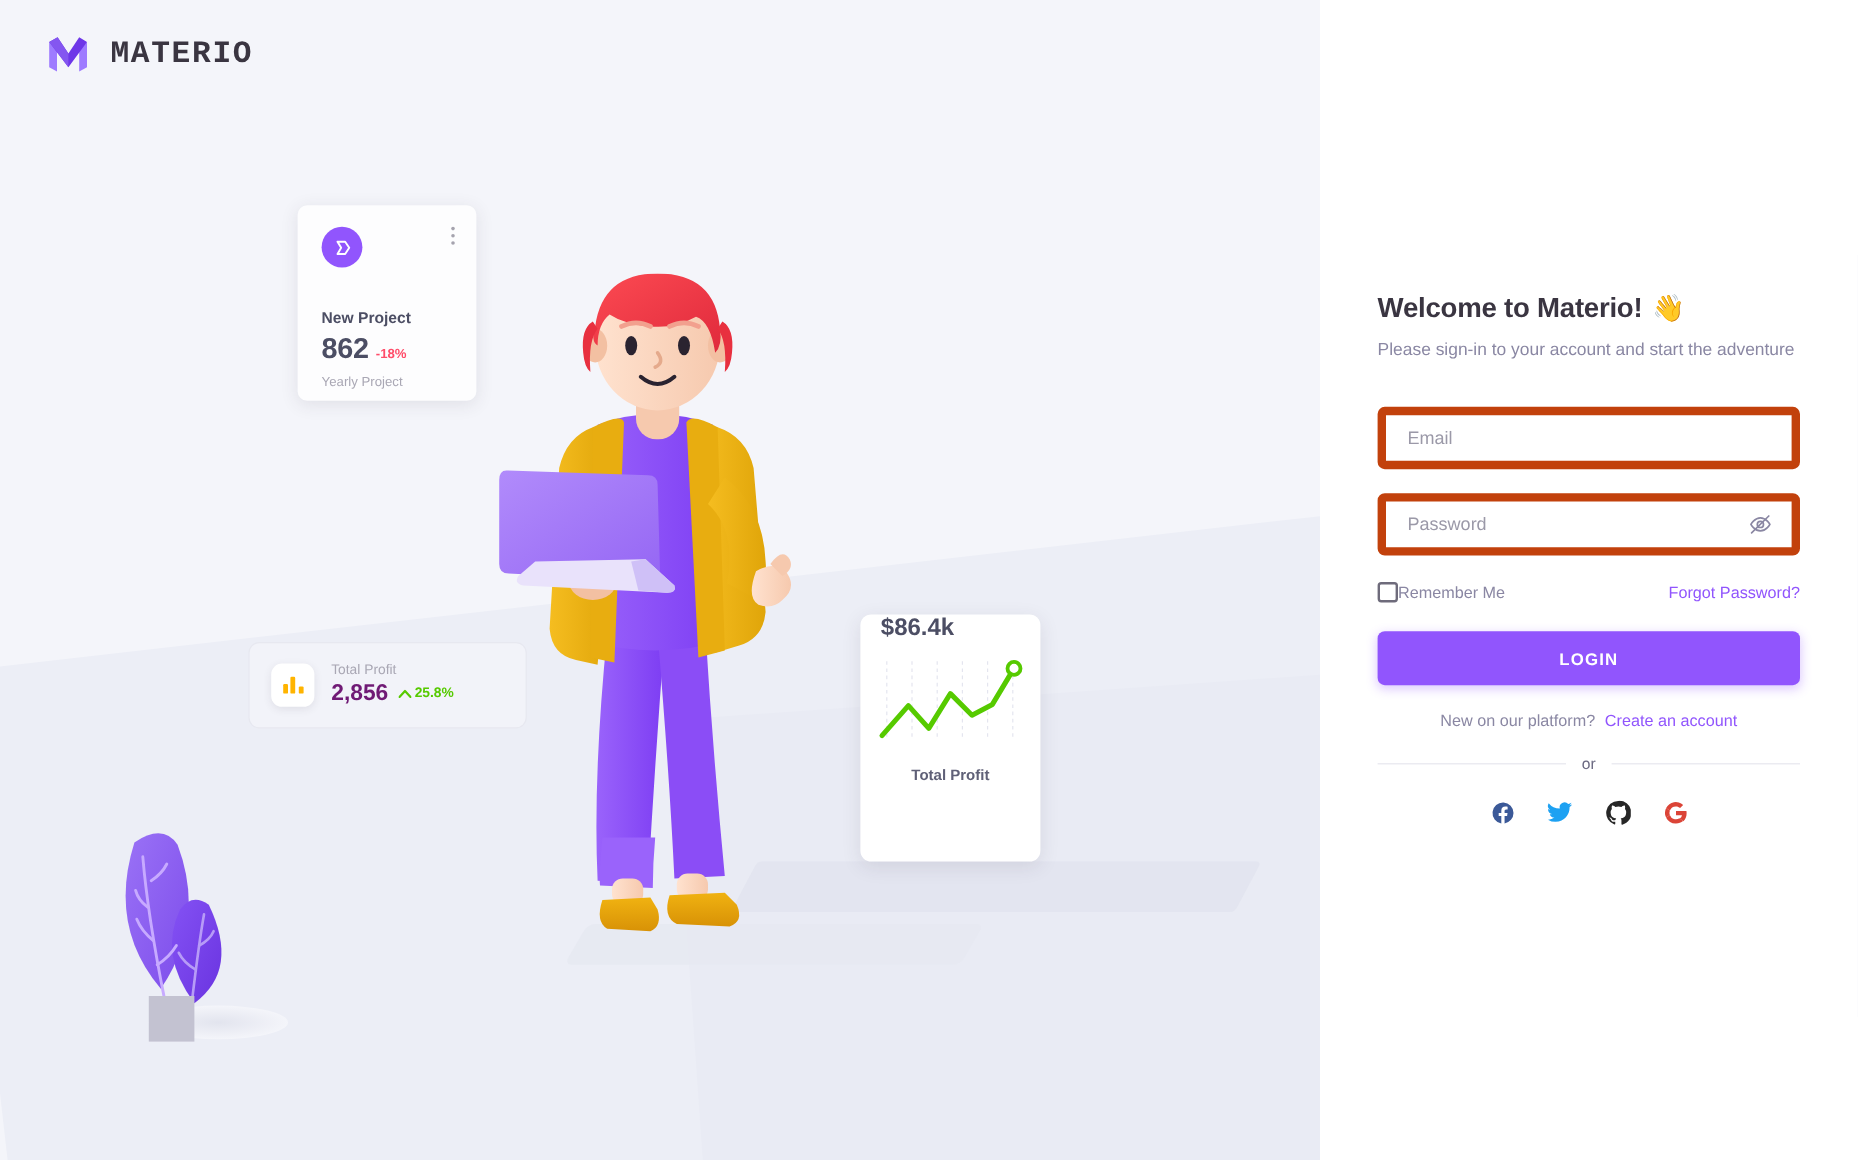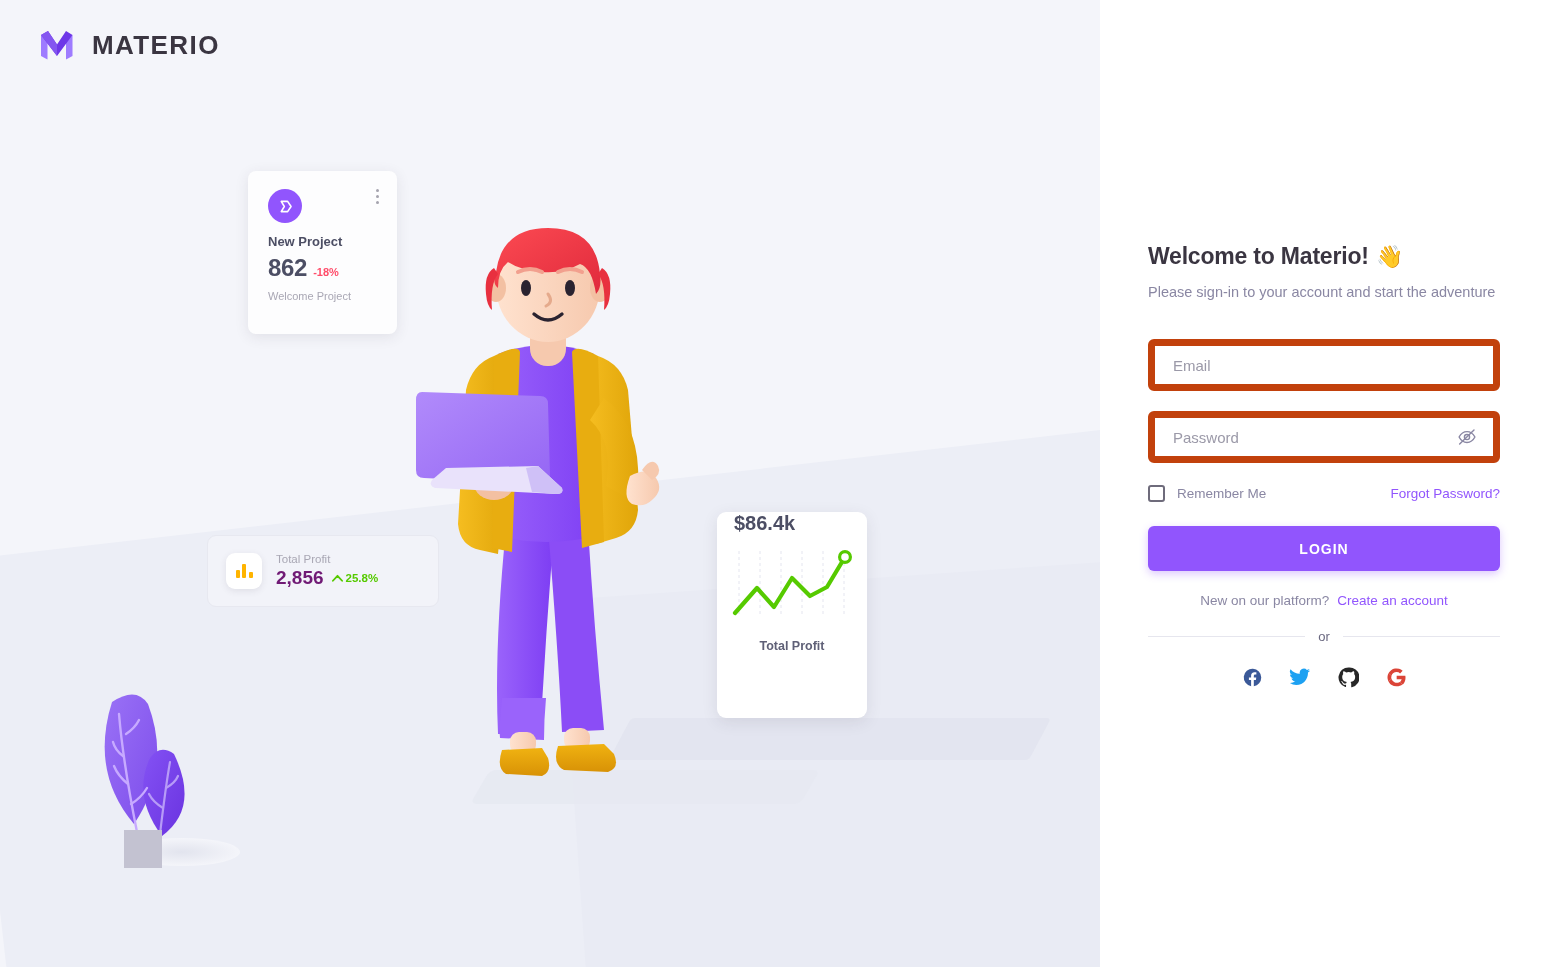--- a/index.html
+++ b/index.html
@@ -55,20 +55,21 @@
     border-radius:6px;
     opacity:.8;
   }
 
   
   .brand {
     position:absolute;
     left:38px; top:26px;
     display:flex; align-items:center; gap:16px;
     z-index:40;
+    font-family:Liberation Mono, monospace;
   }
   .brand-mark { width:38px; height:38px; display:block; }
   .brand-text {
     font-size:26px; font-weight:700; letter-spacing:1.4px;
     color:#3a3541;
   }
 
   
   .np-card {
     position:absolute;
@@ -83,21 +84,21 @@
   .np-badge {
     width:34px; height:34px; border-radius:50%;
     background:#9155fd;
     display:flex; align-items:center; justify-content:center;
   }
   .np-dots {
     position:absolute; right:18px; top:18px;
     display:flex; flex-direction:column; gap:3px; align-items:center;
   }
   .np-dots i { width:3px; height:3px; border-radius:50%; background:#a5a3ae; display:block; }
-  .np-title { margin-top:11px; font-size:13px; font-weight:700; color:#4c4e64; }
+  .np-title { margin-top:34px; font-size:13px; font-weight:700; color:#4c4e64; }
   .np-row { margin-top:5px; display:flex; align-items:baseline; gap:6px; }
   .np-value { font-size:24px; font-weight:700; color:#4c4e64; letter-spacing:-.3px; }
   .np-delta { font-size:11px; font-weight:700; color:#ff4d6a; }
   .np-sub { margin-top:8px; font-size:11px; color:#a9a7b4; }
 
   
   .tp-card {
     position:absolute;
     left:207px; top:535px;
     width:232px; height:72px;
@@ -188,21 +189,21 @@
     position:absolute; right:14px; top:50%; transform:translateY(-50%);
     width:24px; height:24px;
     background:transparent; border:0; cursor:pointer;
     display:flex; align-items:center; justify-content:center;
   }
 
   .row-remember {
     margin-top:22px;
     display:flex; align-items:center; justify-content:space-between;
   }
-  .remember-left { display:flex; align-items:center; gap:12px; cursor:pointer; }
+  .remember-left { display:flex; align-items:center; cursor:pointer; }
   .cbox {
     width:17px; height:17px;
     border:2px solid #6e6b7b;
     border-radius:3px;
     background:#fff;
   }
   .remember-label { font-size:13.5px; color:#8a87a3; }
   .forgot { font-size:13.5px; color:#9155fd; text-decoration:none; cursor:pointer; }
 
   .login-btn {
@@ -265,21 +266,21 @@
     <div class="np-dots">
       <i></i>
         <i></i>
         <i></i>
     </div>
     <div class="np-title">New Project</div>
     <div class="np-row">
       <span class="np-value">862</span>
       <span class="np-delta">-18%</span>
     </div>
-    <div class="np-sub">Welcome Project</div>
+    <div class="np-sub">Yearly Project</div>
   </div>
 
   <div class="tp-card">
     <div class="tp-icon">
       <b></b>
         <b></b>
         <b></b>
     </div>
     <div>
       <div class="tp-label">Total Profit</div>

